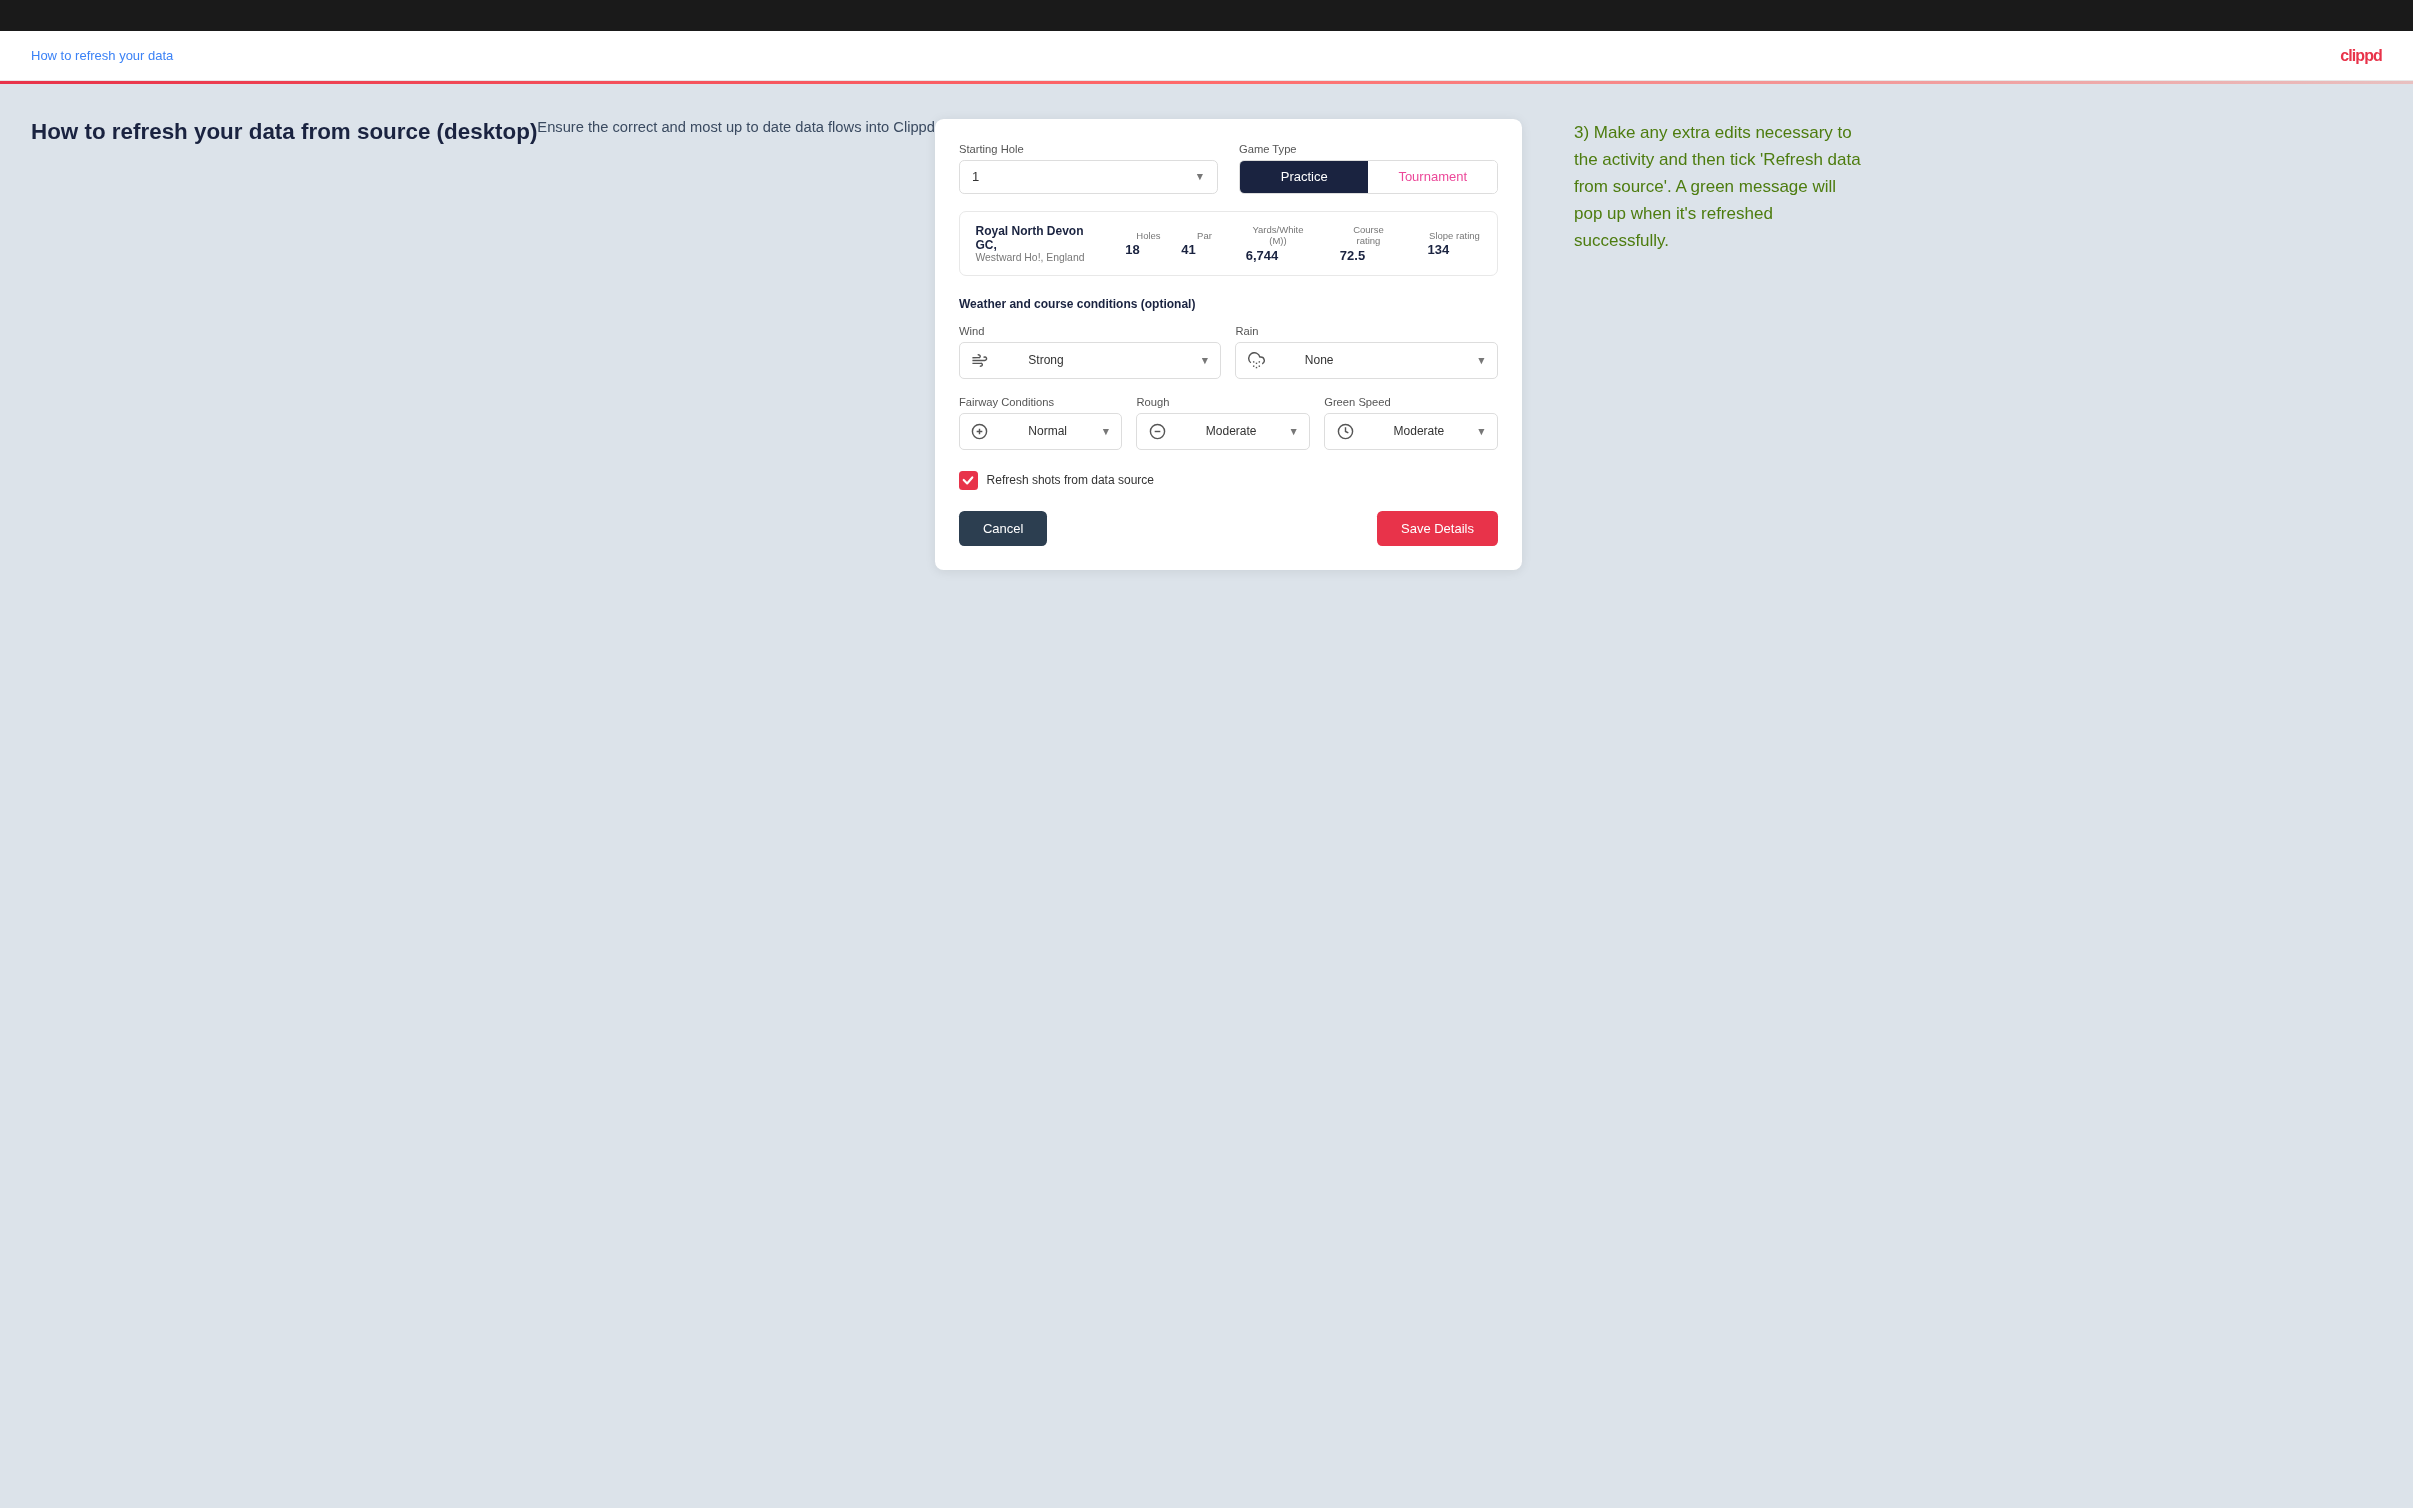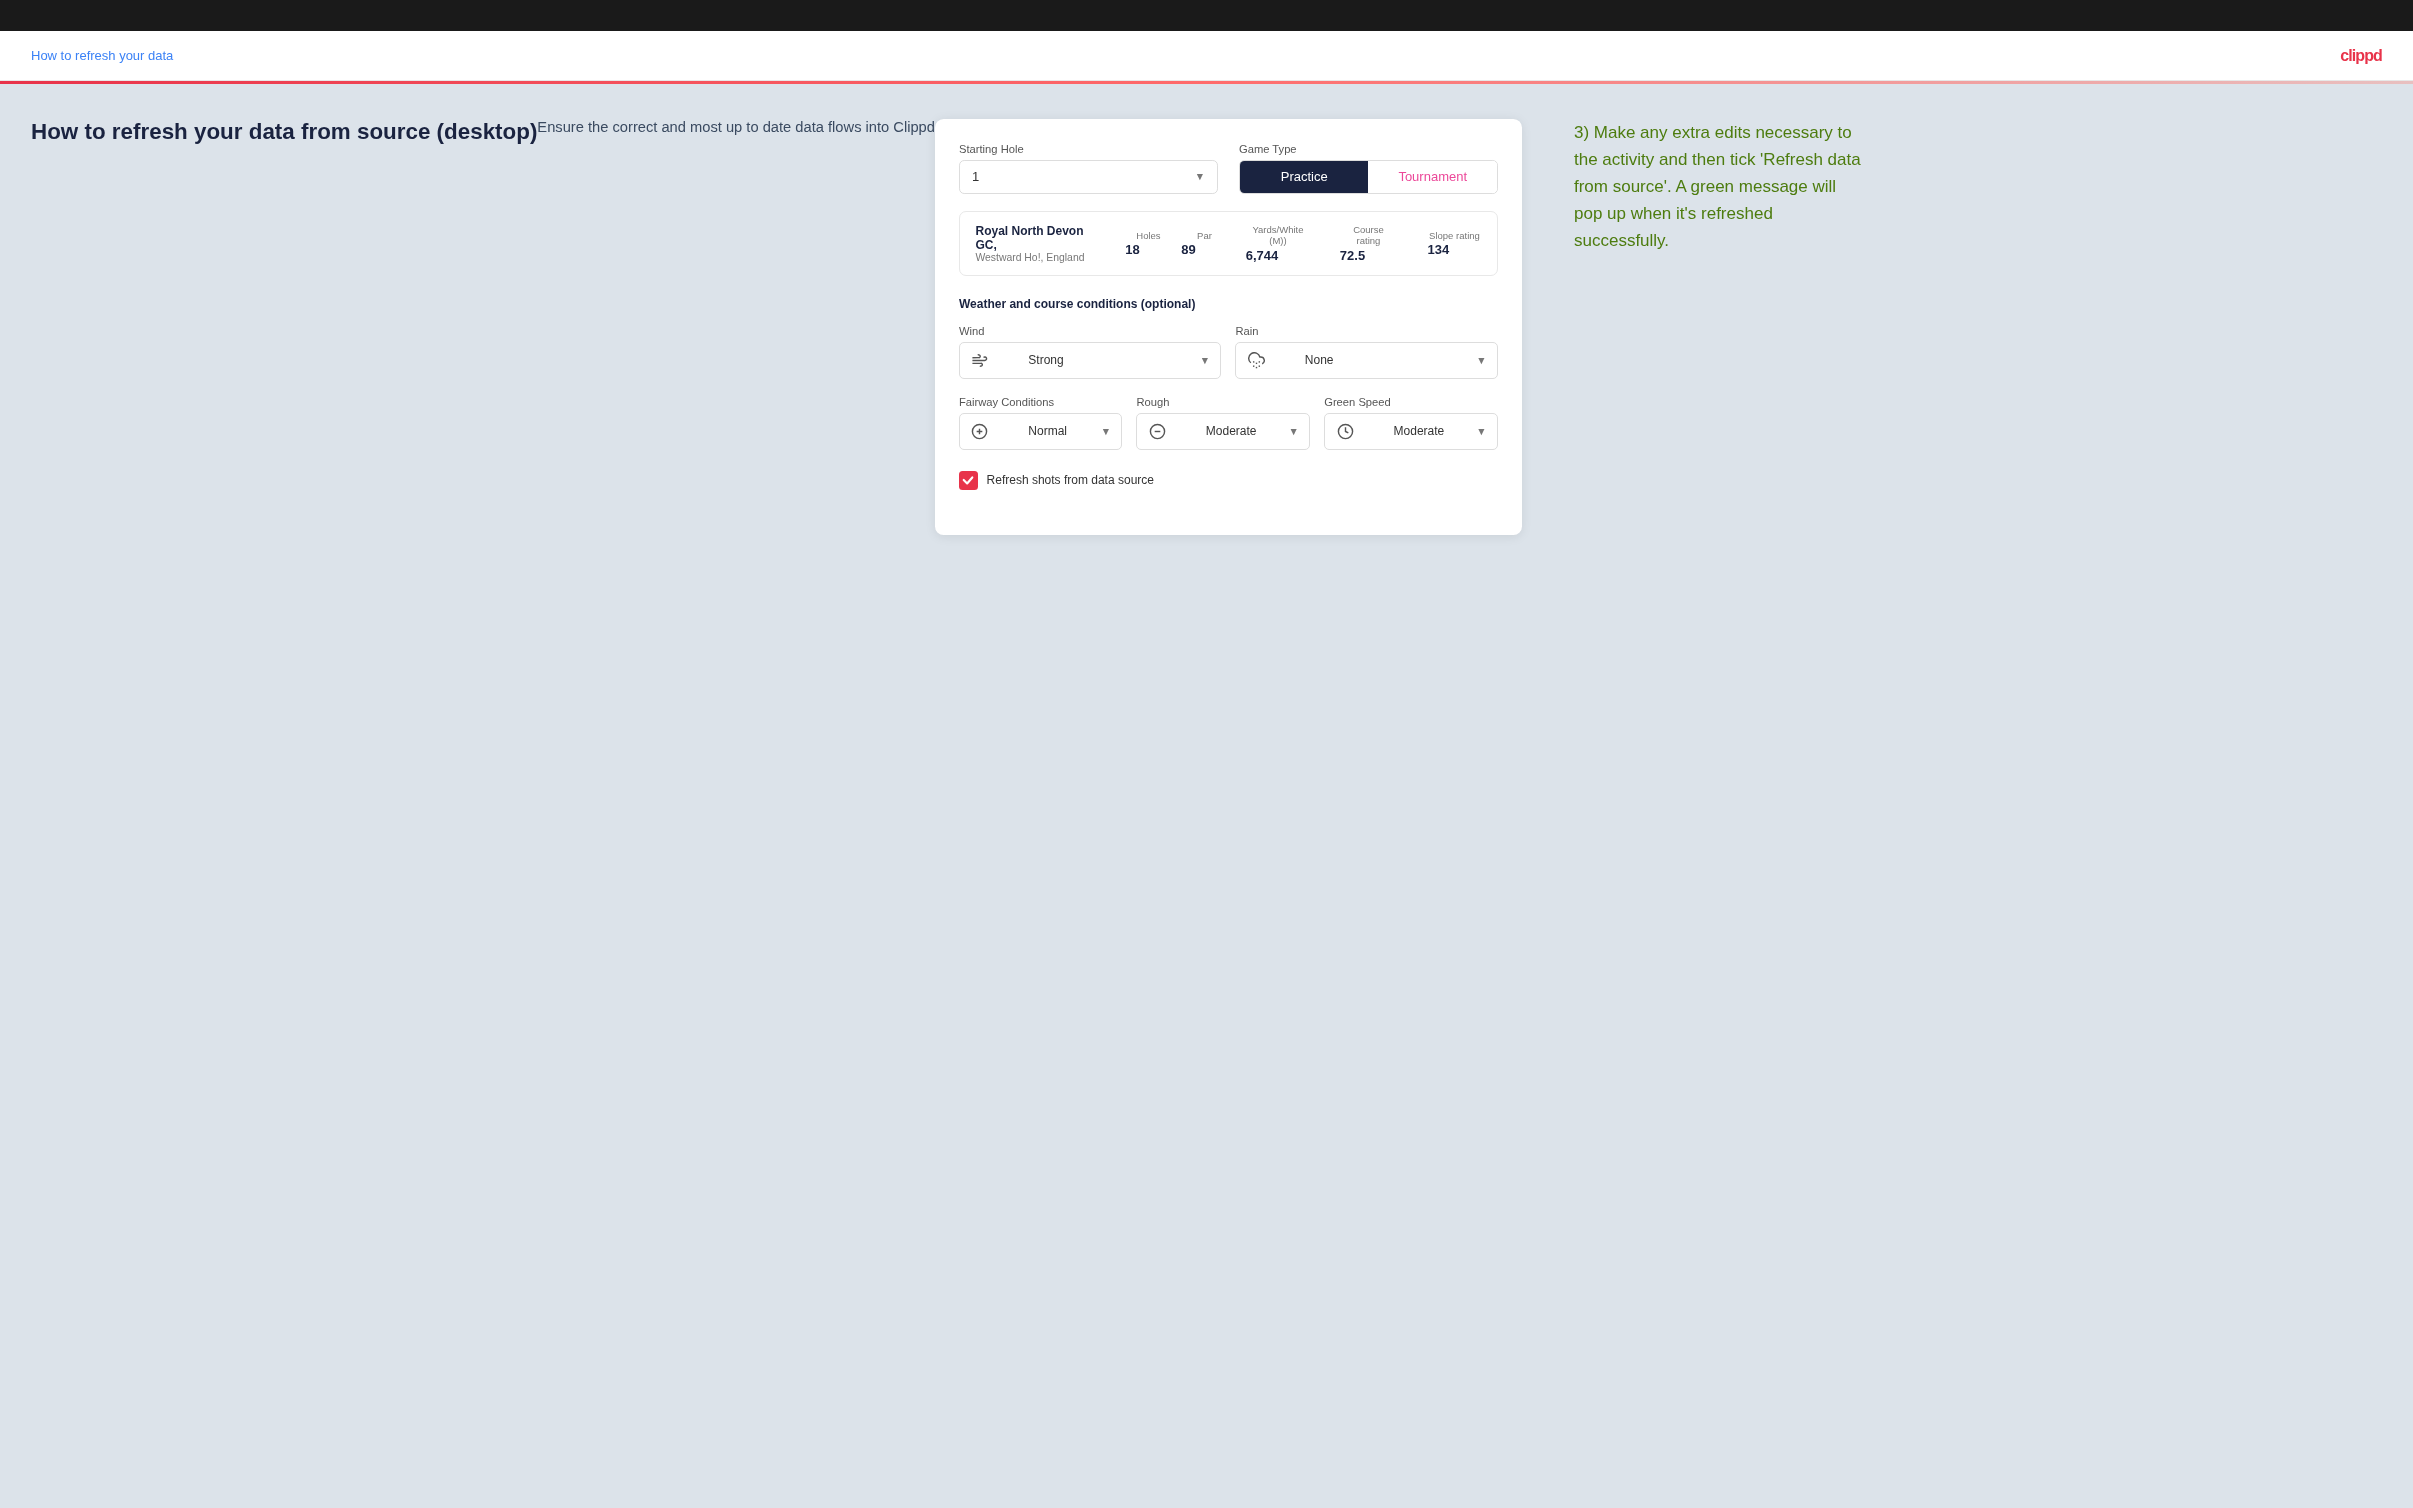--- a/index.html
+++ b/index.html
@@ -311,21 +311,21 @@
           <div>
             <div class="course-name">Royal North Devon GC,</div>
             <div class="course-location">Westward Ho!, England</div>
           </div>
           <div class="stat-col">
             <div class="course-stat-label">Holes</div>
             <div class="course-stat">18</div>
           </div>
           <div class="stat-col">
             <div class="course-stat-label">Par</div>
-            <div class="course-stat">89</div>
+            <div class="course-stat">41</div>
           </div>
           <div class="stat-col">
             <div class="course-stat-label">Yards/White (M))</div>
             <div class="course-stat">6,744</div>
           </div>
           <div class="stat-col">
             <div class="course-stat-label">Course rating</div>
             <div class="course-stat">72.5</div>
           </div>
           <div class="stat-col">
@@ -414,20 +414,24 @@
 
       <div class="checkbox-row">
         <div class="checkbox-box">
           <svg width="12" height="12" viewBox="0 0 14 14" fill="none">
             <path d="M2 7l4 4 6-7" stroke="white" stroke-width="2.5" stroke-linecap="round" stroke-linejoin="round"></path>
           </svg>
         </div>
         <span class="checkbox-label">Refresh shots from data source</span>
       </div>
 
+      <div class="button-row">
+        <button class="btn-cancel">Cancel</button>
+        <button class="btn-save">Save Details</button>
+      </div>
 
     </div>
 
     <div class="instruction-panel">
       <p class="instruction-text">3) Make any extra edits necessary to the activity and then tick 'Refresh data from source'. A green message will pop up when it's refreshed successfully.</p>
     </div>
 
   </div>
 </div>
 

